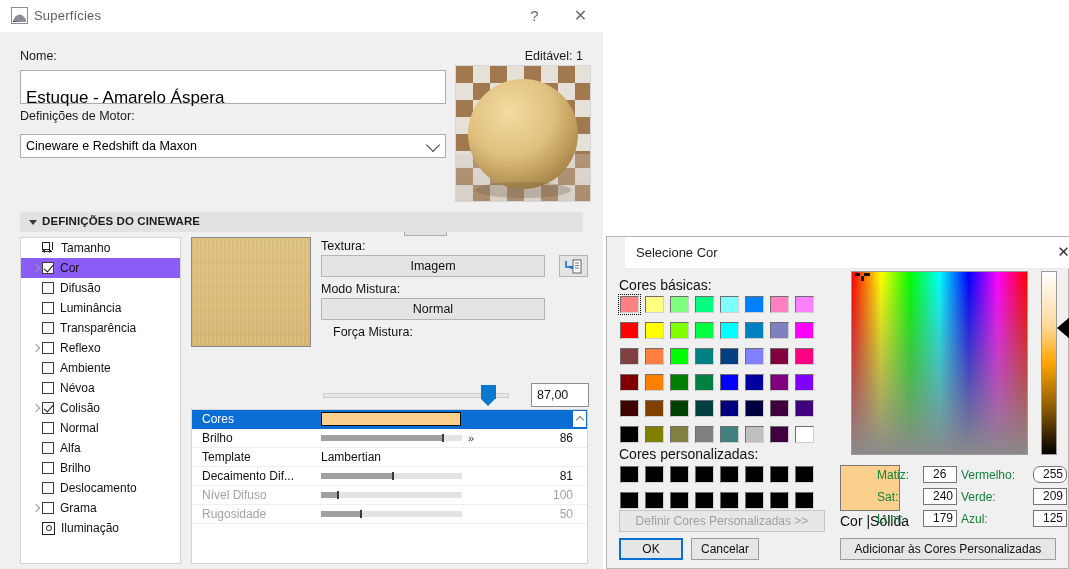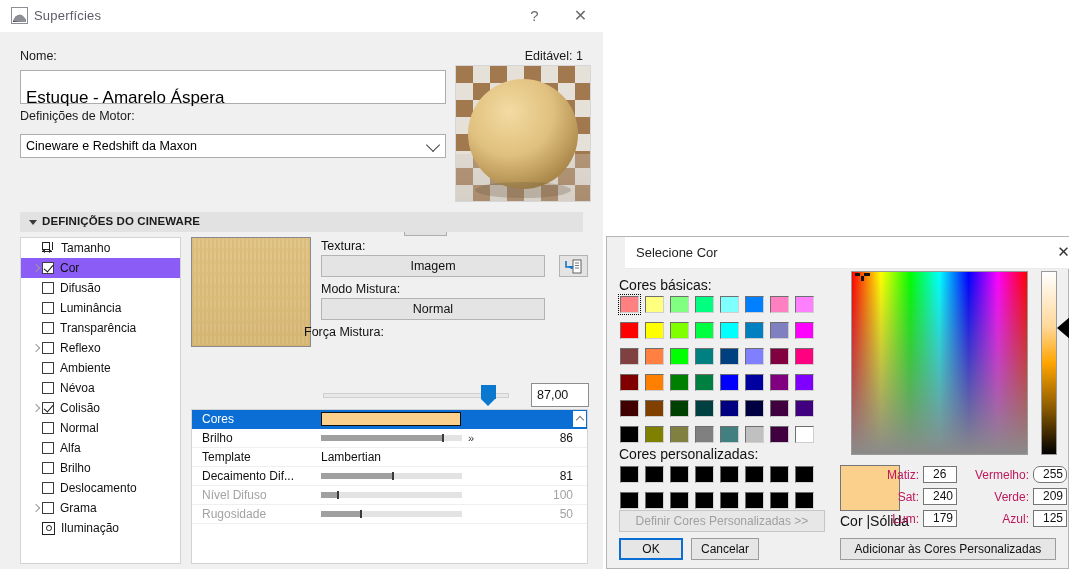--- a/index.html
+++ b/index.html
@@ -156,21 +156,21 @@
     position:absolute;left:559px;top:223px;width:29px;height:22px;
     background:#e4e4e4;border:1px solid #b4b4b4;box-sizing:border-box;
     display:flex;align-items:center;justify-content:center;
   }
   #lbl-modo{left:321px;top:250px;}
   #btn-normal{
     position:absolute;left:321px;top:266px;width:224px;height:22px;
     background:#e4e4e4;border:1px solid #b4b4b4;box-sizing:border-box;
     display:flex;align-items:center;justify-content:center;font-size:12.5px;color:#111;
   }
-  #lbl-forca{left:304px;top:293px;}
+  #lbl-forca{left:333px;top:293px;}
   #forca-track{
     position:absolute;left:323px;top:361px;width:186px;height:5px;
     background:#e8e8e8;border:1px solid #d0d0d0;box-sizing:border-box;
   }
   #forca-thumb{
     position:absolute;left:481px;top:353px;width:15px;height:14px;background:#0b78d0;
   }
   #forca-thumb::after{
     content:"";position:absolute;left:0;top:14px;width:0;height:0;
     border-left:7.5px solid transparent;border-right:7.5px solid transparent;
@@ -297,21 +297,21 @@
   }
 
   #color-preview{
     position:absolute;left:233px;top:228px;width:60px;height:46px;
     border:1px solid #767676;box-sizing:border-box;
   }
   #lbl-cor-solida{
     position:absolute;left:233px;top:276px;font-size:14px;color:#111;white-space:nowrap;
   }
 
-  .fld-lbl{position:absolute;font-size:12px;color:#be185d;text-align:right;}
+  .fld-lbl{position:absolute;font-size:12px;color:#15803d;}
   .fld-box{
     position:absolute;width:34px;height:17px;background:#fff;border:1px solid #767676;
     box-sizing:border-box;font-size:12px;color:#111;text-align:left;padding-left:9px;
     line-height:15px;
   }
   #lbl-matiz{left:270px;top:231px;width:42px;}
   #box-matiz{left:316px;top:229px;}
   #lbl-sat{left:270px;top:253px;width:42px;}
   #box-sat{left:316px;top:251px;}
   #lbl-lum{left:270px;top:275px;width:42px;}

